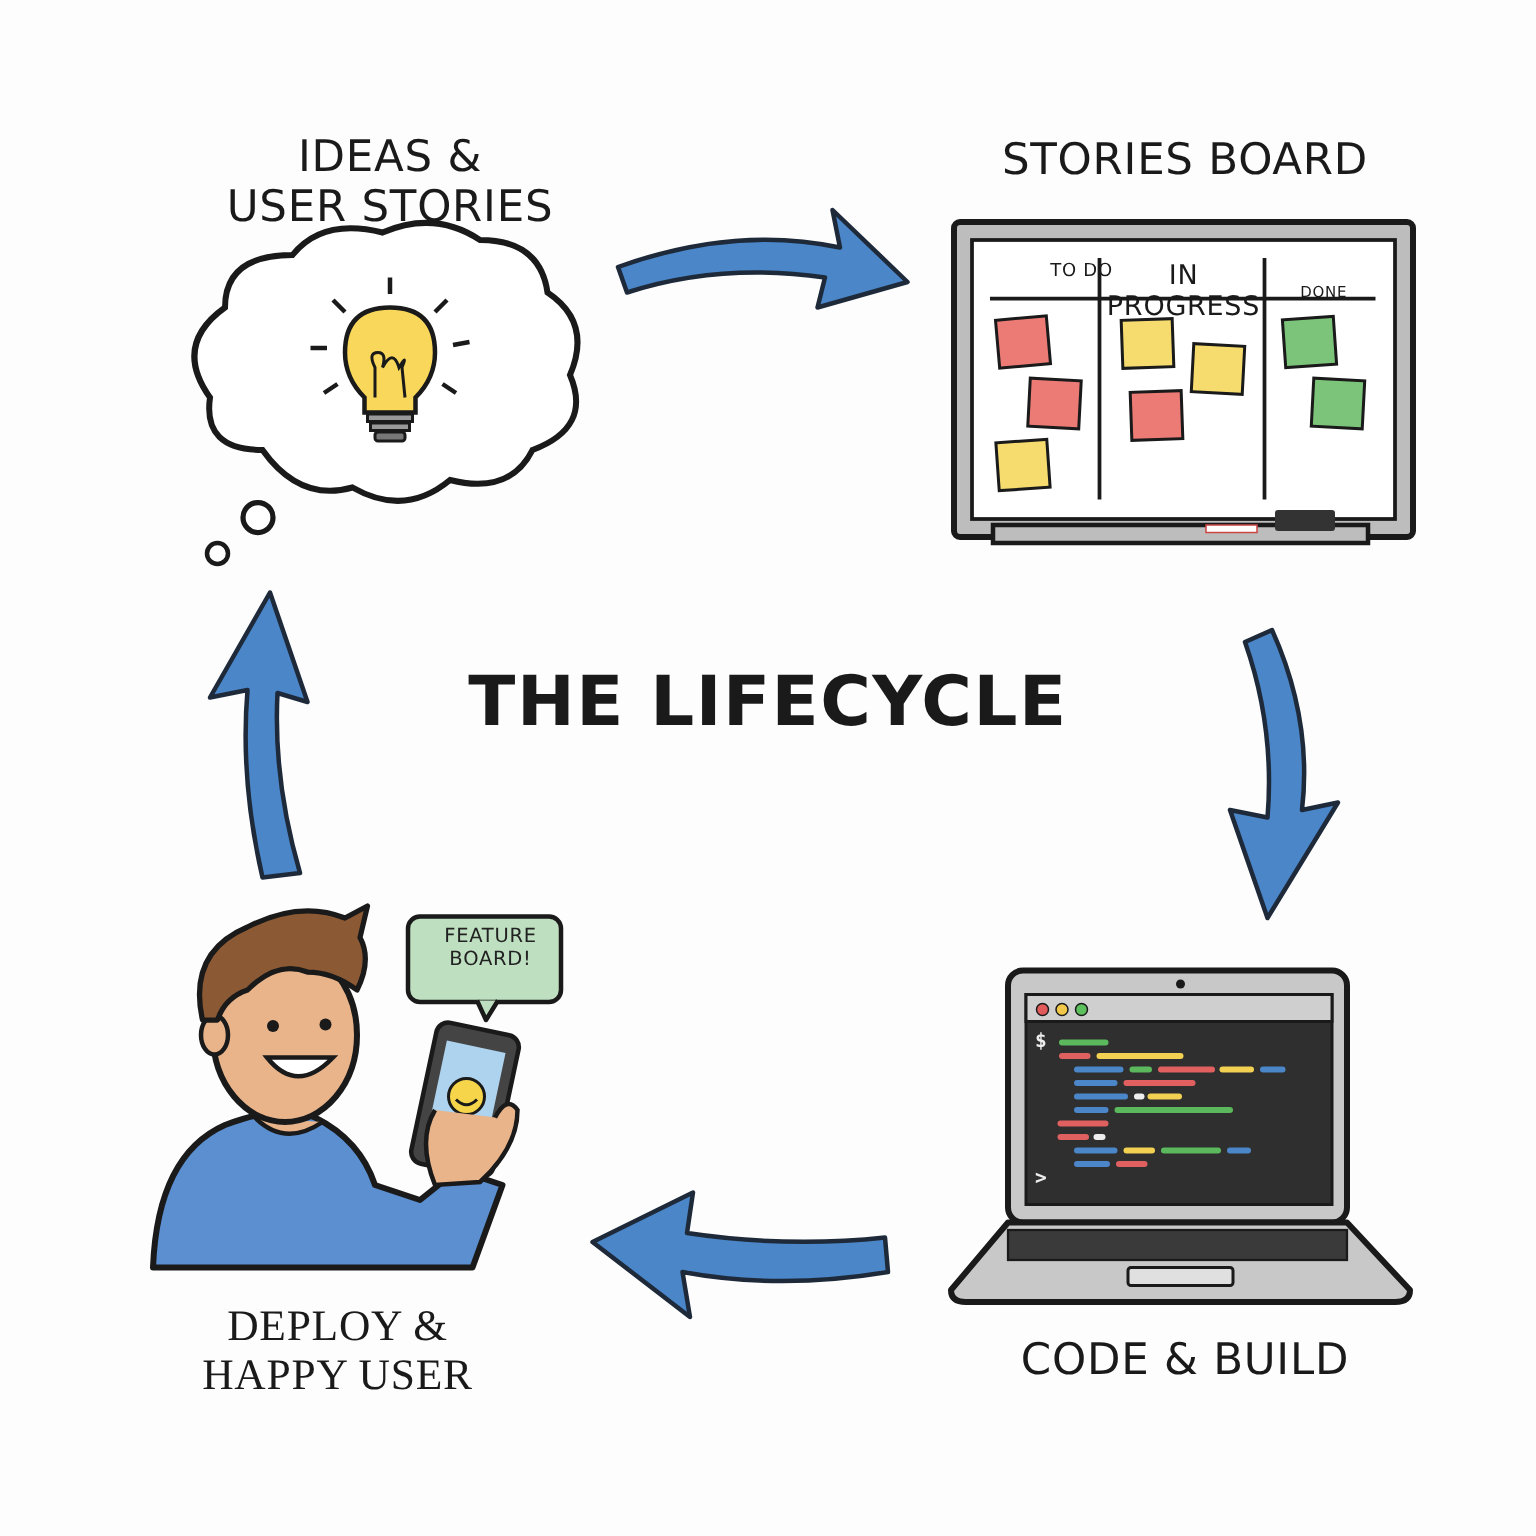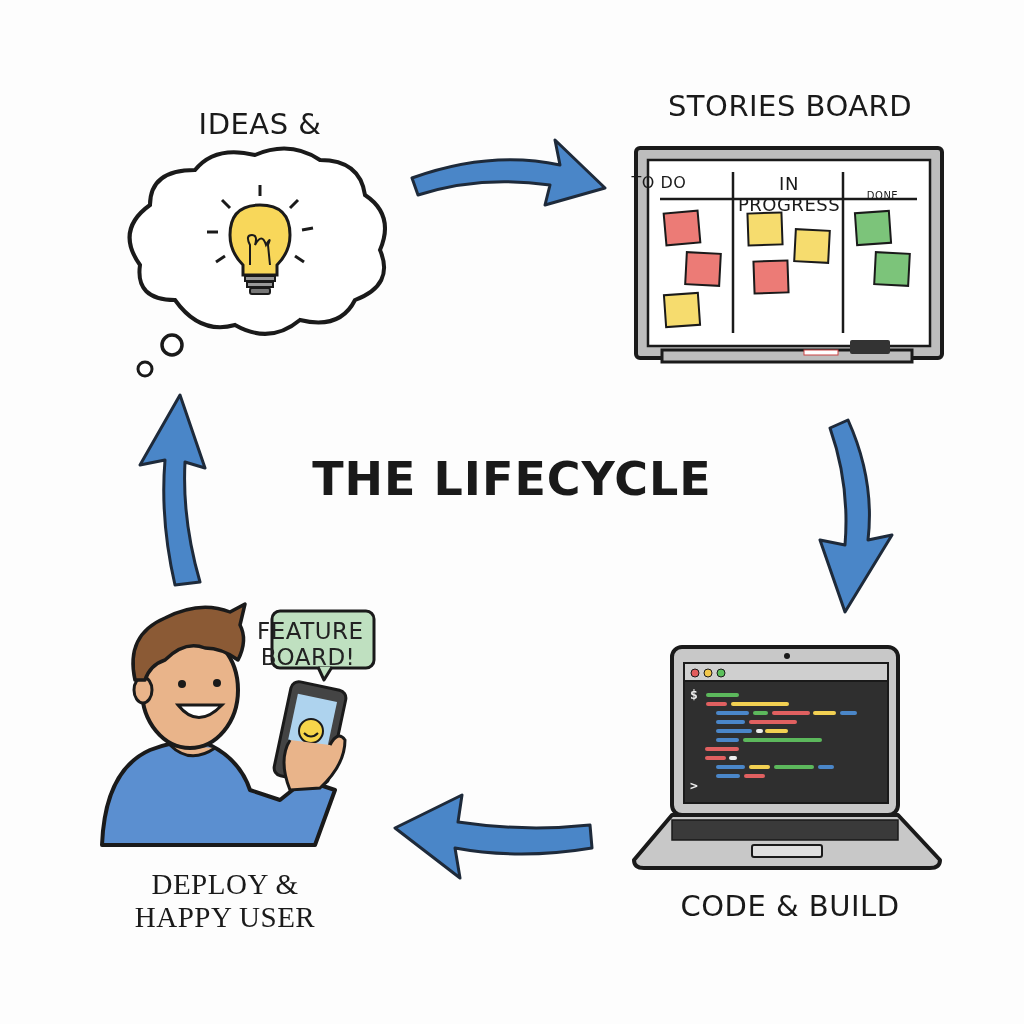--- a/index.html
+++ b/index.html
@@ -123,37 +123,38 @@
     <rect x="290" y="697" width="40" height="68" fill="#aed3ee" transform="rotate(12 310 733)"></rect>
     <circle cx="311" cy="731" r="12" fill="#f6d54a" stroke="#1a1a1a" stroke-width="2"></circle>
     <path d="M304,733 Q311,740 318,733" fill="none" stroke="#1a1a1a" stroke-width="2"></path>
     <path d="M290,740 Q278,760 290,790 L320,788 Q345,765 345,740 Q338,730 330,745" fill="#e9b48a" stroke="#1a1a1a" stroke-width="3"></path>
 
     <rect x="272" y="611" width="102" height="57" rx="8" fill="#bfe0c0" stroke="#1a1a1a" stroke-width="3"></rect>
     <path d="M318,667 L324,680 L332,667" fill="#bfe0c0" stroke="#1a1a1a" stroke-width="3" stroke-linejoin="round"></path>
   </g>
 </svg>
 
-<div class="label" style="left:257px;top:618px;width:102px;font-size:23px;color:#222;">
+<div class="label" style="left:276px;top:618px;width:102px;font-size:13px;color:#222;">
   <div>FEATURE</div>
   <div>BOARD!</div>
 </div>
 
-<div class="label" style="left:619px;top:174px;width:80px;font-size:16px;">TO DO</div>
+<div class="label" style="left:681px;top:174px;width:80px;font-size:12px;">TO DO</div>
 <div class="label" style="left:735px;top:174px;width:108px;font-size:18px;">IN PROGRESS</div>
 <div class="label" style="left:845px;top:190px;width:75px;font-size:10px;">DONE</div>
 
 <div class="abs" style="left:690px;top:687px;color:#eee;font-family:'DejaVu Sans Mono',monospace;font-size:13px;font-weight:bold;">$</div>
 <div class="abs" style="left:690px;top:778px;color:#eee;font-family:'DejaVu Sans Mono',monospace;font-size:13px;font-weight:bold;">&gt;</div>
 
-<div class="label" style="left:130px;top:88px;width:260px;font-size:29px;margin-top:20px;">
+<div class="label" style="left:130px;top:88px;width:260px;font-size:29px;">
   <div>IDEAS &amp;</div>
+  <div>USER STORIES</div>
 </div>
 <div class="label" style="left:640px;top:90px;width:300px;font-size:29px;">STORIES BOARD</div>
 <div class="label" style="left:640px;top:890px;width:300px;font-size:29px;">CODE &amp; BUILD</div>
 <div class="label" style="left:100px;top:868px;width:250px;font-size:29px;font-family:Liberation Serif, serif;">
   <div>DEPLOY &amp;</div>
   <div>HAPPY USER</div>
 </div>
 
-<div class="label" style="left:262px;top:450px;width:500px;font-size:46px;font-weight:bold;line-height:1.28;letter-spacing:1px;">
+<div class="label" style="left:262px;top:438px;width:500px;font-size:46px;font-weight:bold;line-height:1.28;letter-spacing:1px;">
   <div>THE LIFECYCLE</div>
 </div>
 
 </body></html>

